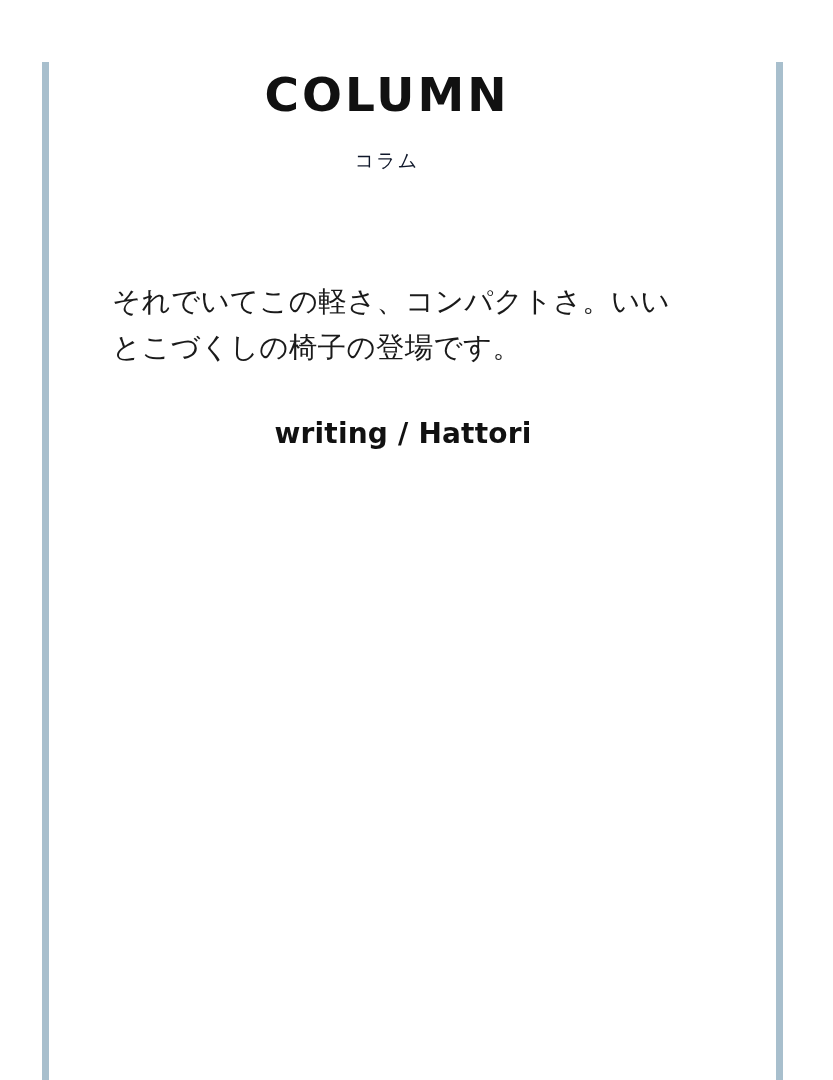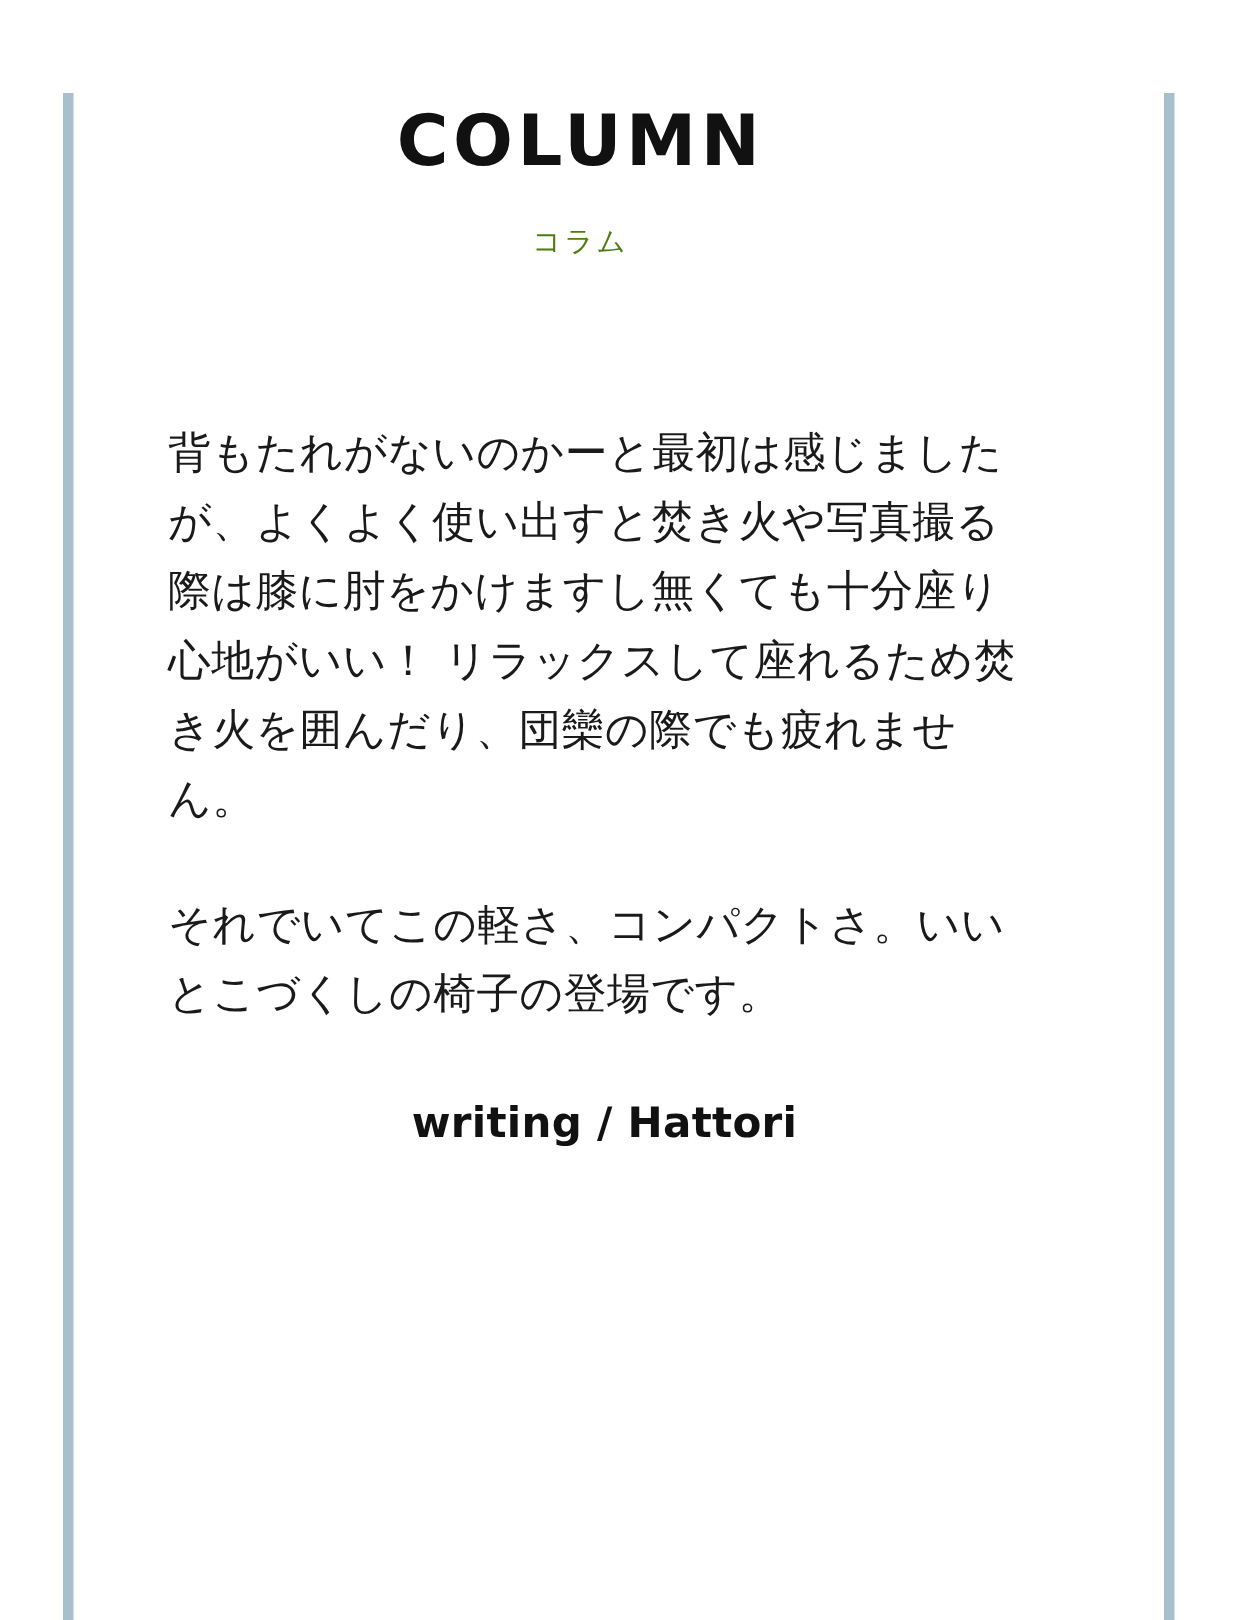--- a/index.html
+++ b/index.html
@@ -51,21 +51,21 @@
     margin: 0;
     padding-top: 8px;
     font-family: "DejaVu Sans", "Liberation Sans", sans-serif;
   }
 
   .subtitle {
     text-align: center;
     font-size: 19px;
     font-weight: 400;
     letter-spacing: 2px;
-    color: #4d7c0f;
+    color: #0f172a;
     margin: 26px 0 0 0;
   }
 
   .body {
     margin-top: 105px;
     padding-left: 32px;
     padding-right: 10px;
   }
 
   .para {
@@ -101,20 +101,19 @@
   <div class="rule rule-left"></div>
   <div class="rule rule-right"></div>
 
   <div class="content">
 
     <h1 class="title">COLUMN</h1>
 
     <div class="subtitle">コラム</div>
 
     <div class="body">
-      <p class="para">背もたれがないのかーと最初は感じましたが、よくよく使い出すと焚き火や写真撮る際は膝に肘をかけますし無くても十分座り心地がいい！ リラックスして座れるため焚き火を囲んだり、団欒の際でも疲れません。</p>
       <p class="para">それでいてこの軽さ、コンパクトさ。いいとこづくしの椅子の登場です。</p>
     </div>
 
     <div class="signature">writing / Hattori</div>
 
   </div>
 </div>
 
 </body></html>

